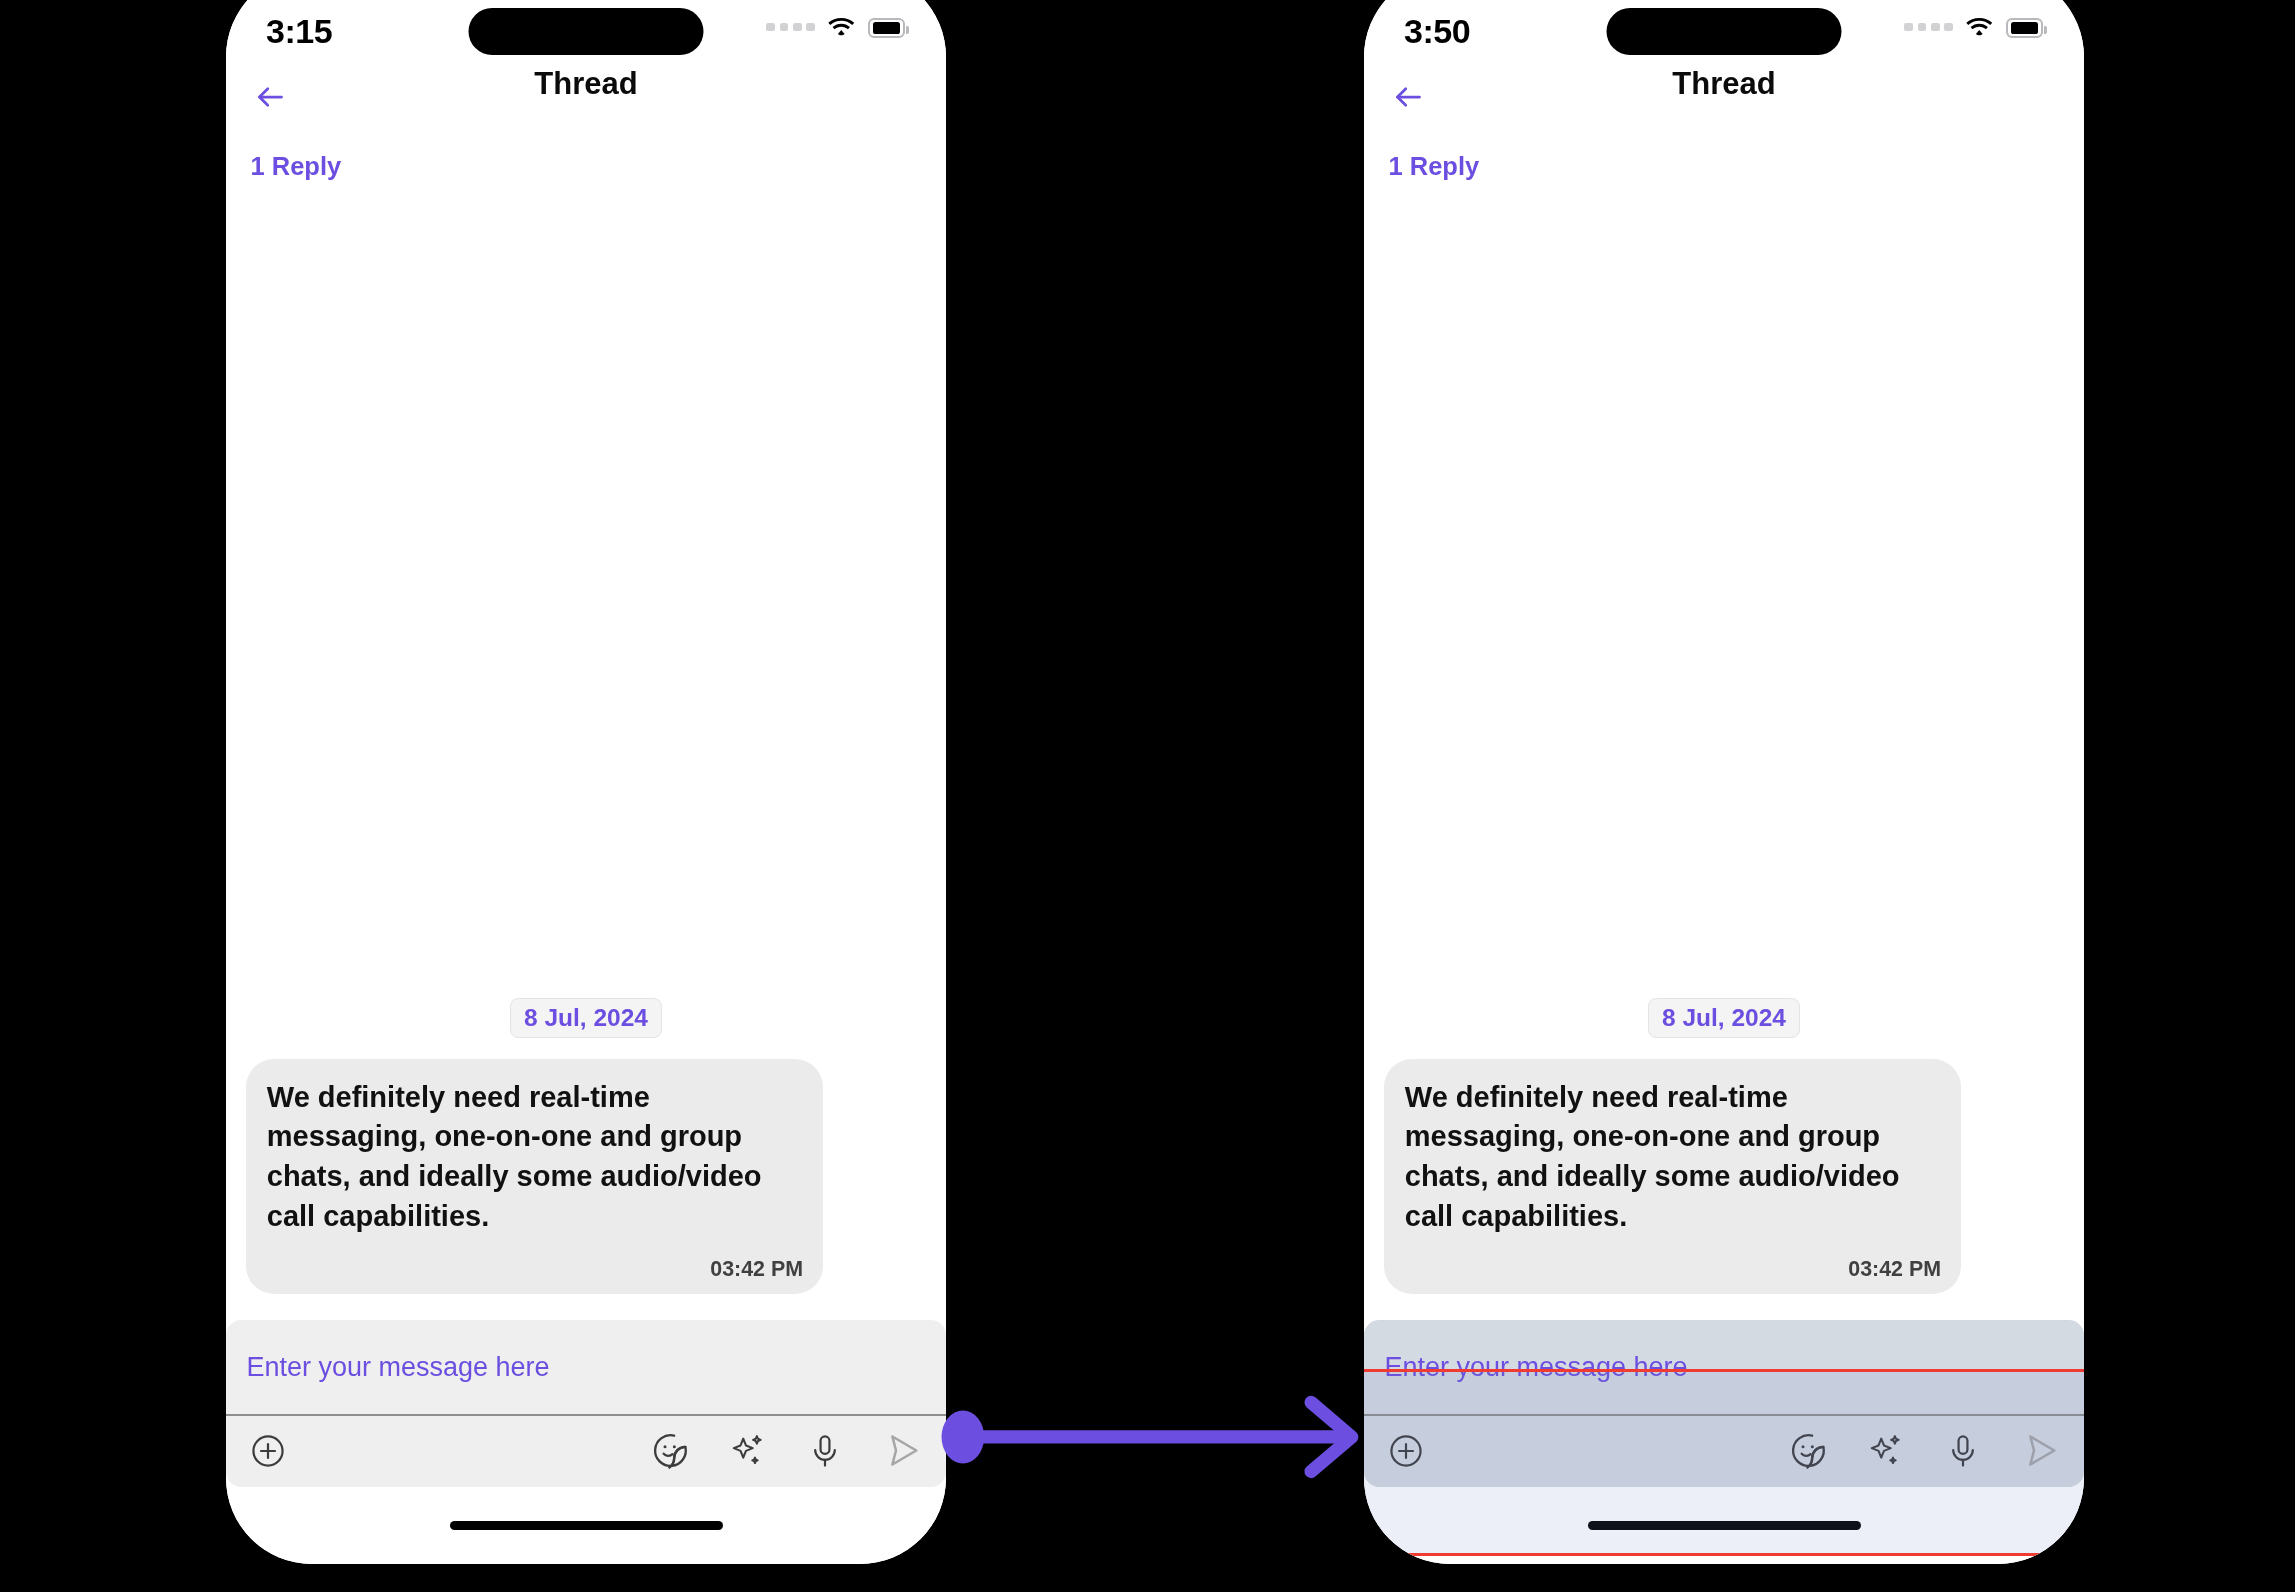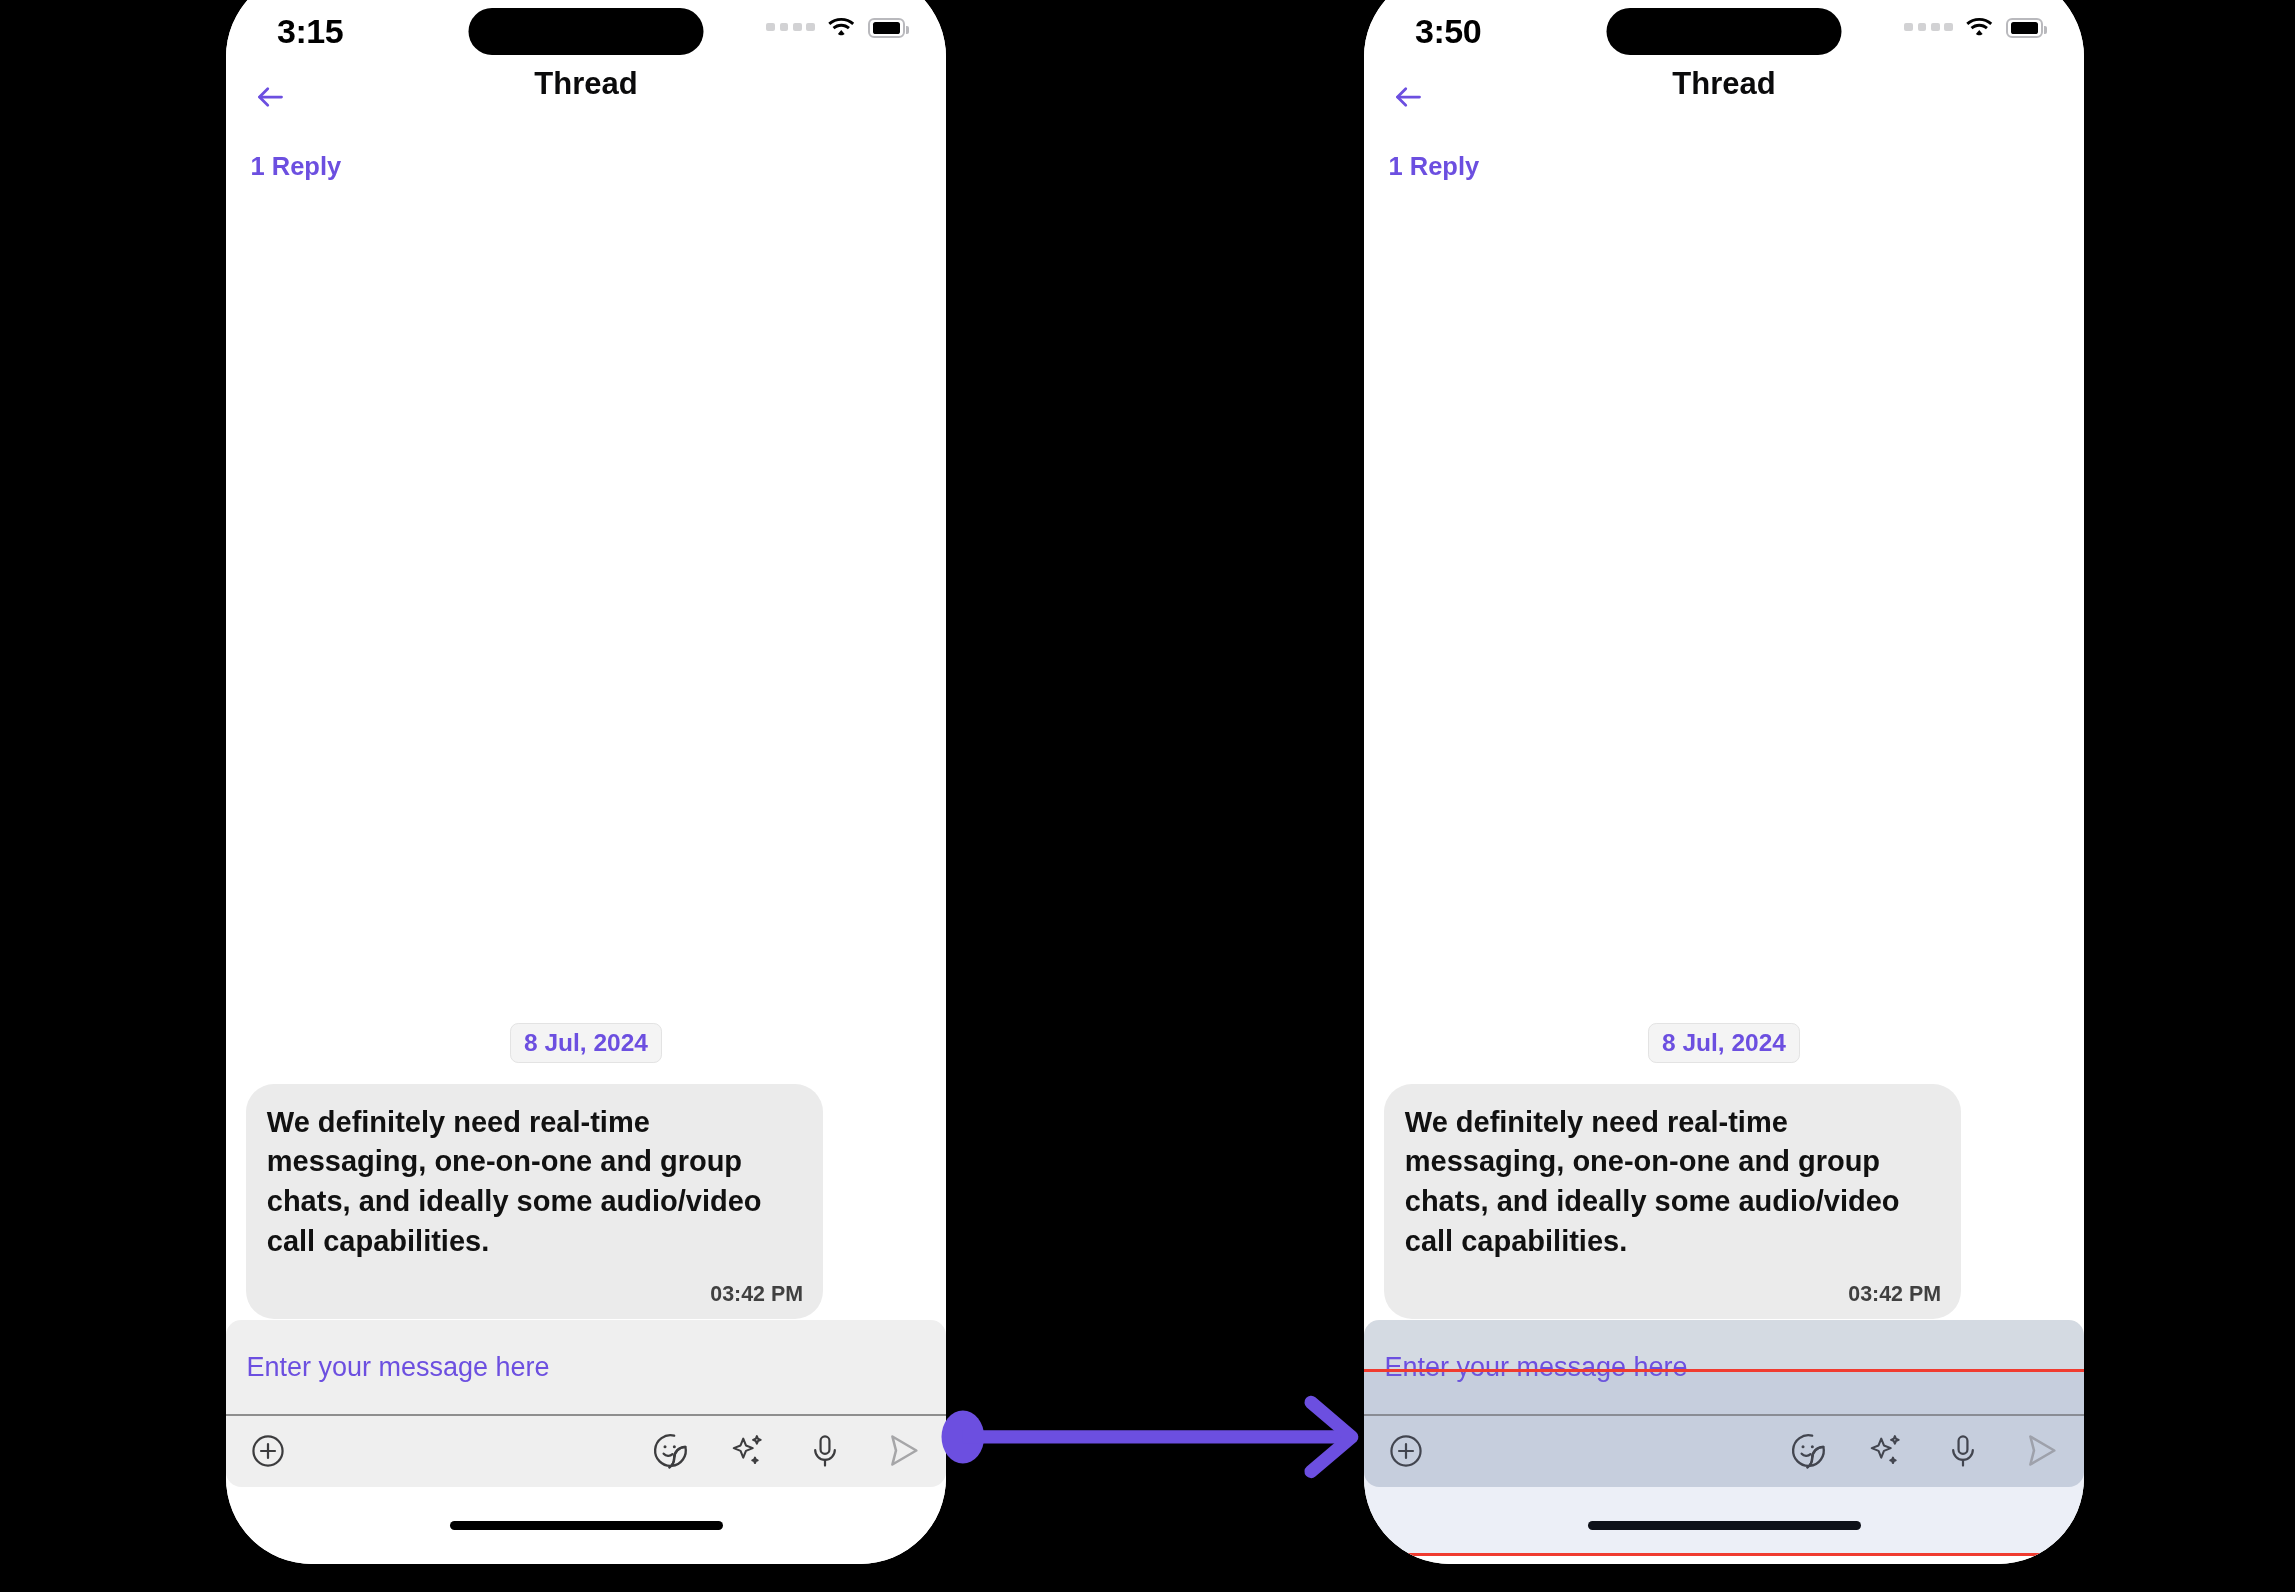--- a/index.html
+++ b/index.html
@@ -37,21 +37,21 @@
   .island {
     position:absolute;
     left:50%; transform:translateX(-50%);
     top:8.2px;
     width:235px; height:47px;
     background:#000;
     border-radius:23.5px;
   }
   .clock {
     position:absolute;
-    left:51px; top:12.2px;
+    left:40px; top:12.2px;
     font-size:34px;
     font-weight:700;
     color:#000;
     letter-spacing:-0.5px;
   }
   .status-right {
     position:absolute;
     right:41px; top:17.4px;
     display:flex; align-items:center; gap:13.3px;
   }
@@ -115,21 +115,21 @@
     font-size:24.5px;
     color:#6c4fe0;
     white-space:nowrap;
   }
   .bubble {
     align-self:flex-start;
     max-width:577px;
     background:#ebebeb;
     border-radius:28px;
     padding:18.4px 20.4px 12.2px 20.4px;
-    margin-bottom:1px;
+    margin-bottom:26px;
   }
   .bubble-text {
     font-size:29px;
     line-height:1.37;
     color:#111;
     white-space:pre-wrap;
   }
   .bubble-time {
     margin-top:20.4px;
     text-align:right;

